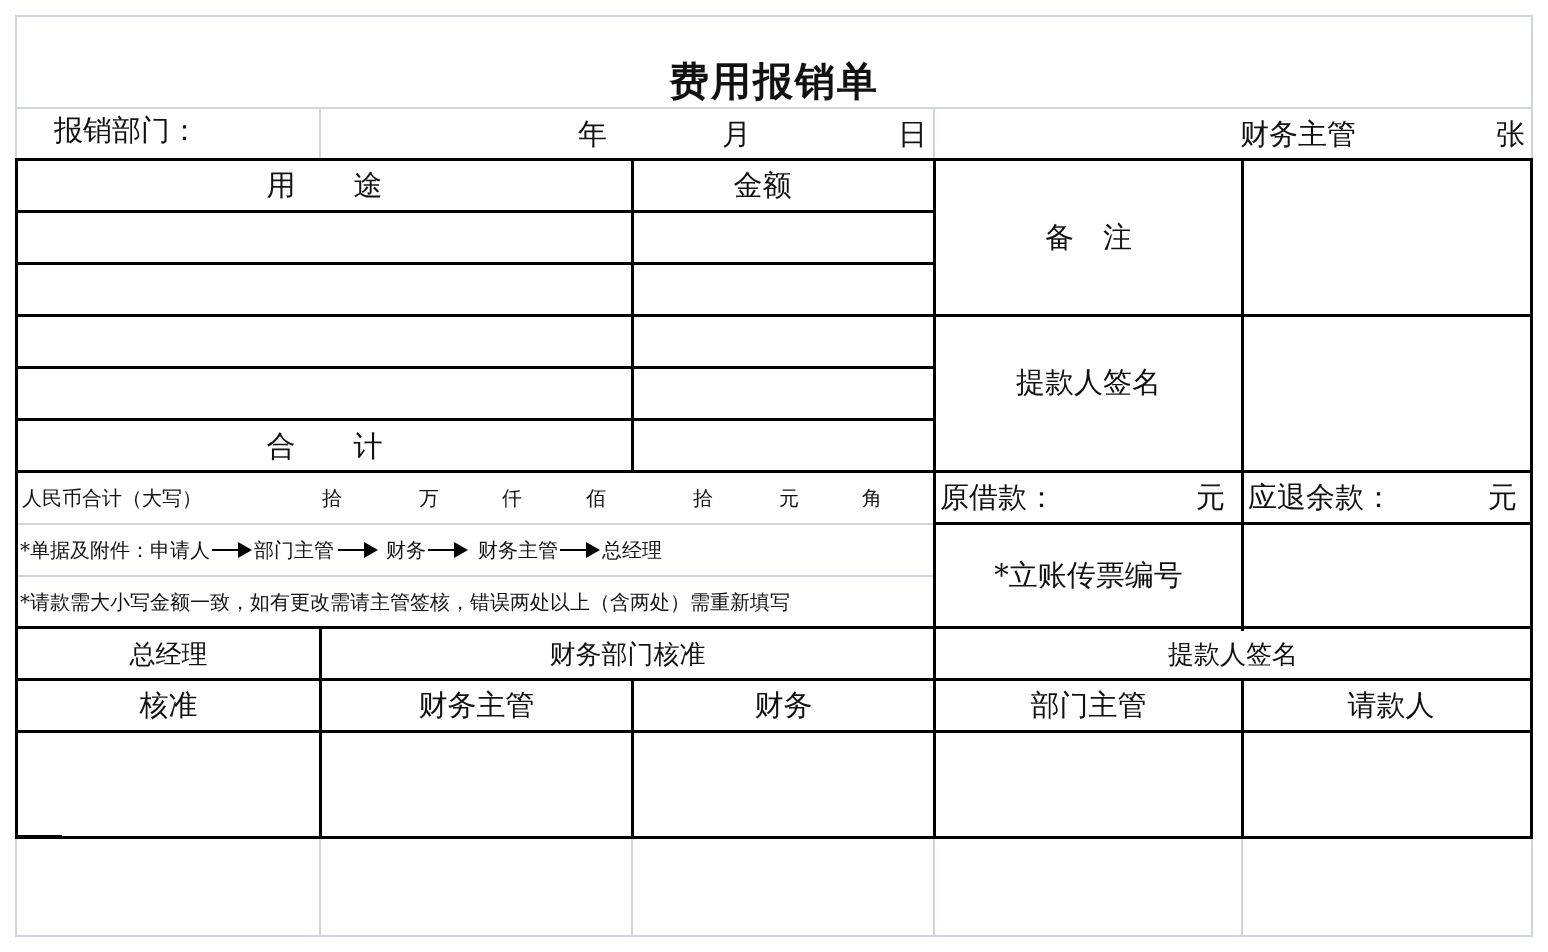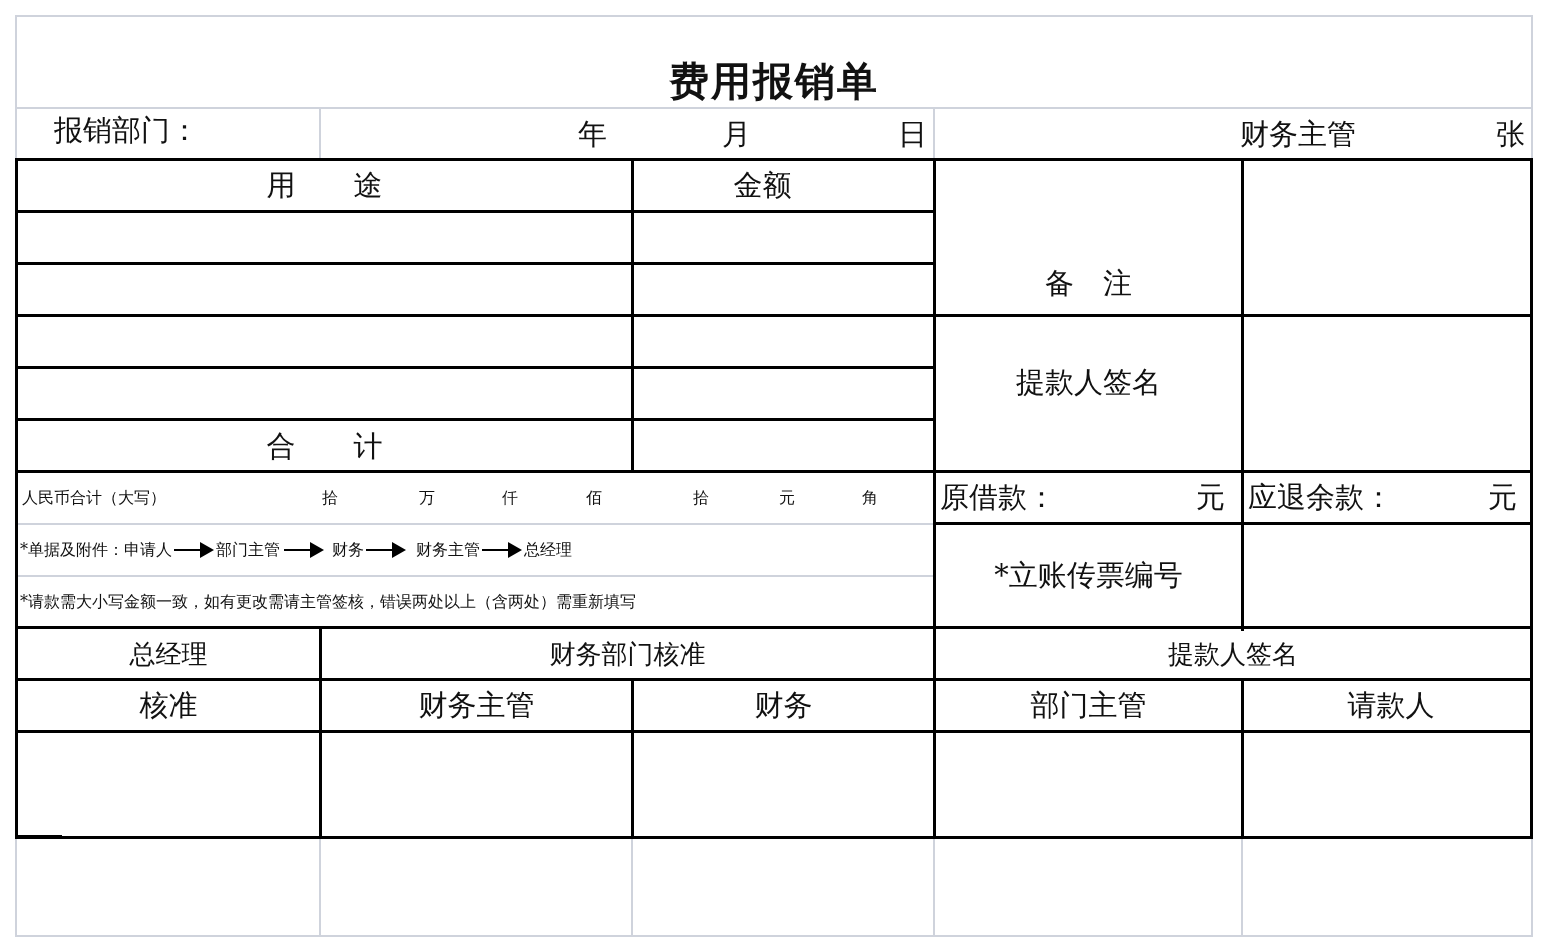--- a/index.html
+++ b/index.html
@@ -7,21 +7,21 @@
          font-family: "DejaVu Serif", "Liberation Serif", serif; color: #111; }
   .abs { position: absolute; box-sizing: border-box; }
   .gl-h { position: absolute; height: 2px; background: #cfd3dc; }
   .gl-v { position: absolute; width: 2px; background: #cfd3dc; }
   .bl-h { position: absolute; height: 3px; background: #000; }
   .bl-v { position: absolute; width: 3px; background: #000; }
   .cell { position: absolute; box-sizing: border-box; display: flex; align-items: center; white-space: nowrap; overflow: hidden; }
   .center { justify-content: center; }
   .t30 { font-size: 29px; }
   .t26 { font-size: 26px; }
-  .t20 { font-size: 16px; }
+  .t20 { font-size: 20px; }
   .title { font-size: 40px; font-weight: bold; letter-spacing: 2px; }
   .input-cell { cursor: text; }
   .arrow { display: inline-flex; align-items: center; margin: 0 2px; }
   .arrow .shaft { display: inline-block; width: 26px; height: 2px; background: #000; }
   .arrow .head { display: inline-block; width: 0; height: 0; border-top: 8px solid transparent; border-bottom: 8px solid transparent; border-left: 14px solid #000; }
 </style>
 </head>
 <body>
 
 <div>
@@ -85,21 +85,21 @@
 <div class="cell input-cell" style="left:18px; top:265px; width:613px; height:49px;"></div>
 <div class="cell input-cell" style="left:634px; top:265px; width:299px; height:49px;"></div>
 <div class="cell input-cell" style="left:18px; top:317px; width:613px; height:49px;"></div>
 <div class="cell input-cell" style="left:634px; top:317px; width:299px; height:49px;"></div>
 <div class="cell input-cell" style="left:18px; top:369px; width:613px; height:49px;"></div>
 <div class="cell input-cell" style="left:634px; top:369px; width:299px; height:49px;"></div>
 
 <div class="cell center t30" style="left:18px; top:421px; width:613px; height:52px;">合　　计</div>
 <div class="cell input-cell" style="left:634px; top:421px; width:299px; height:49px;"></div>
 
-<div class="cell center t30" style="left:936px; top:161px; width:305px; height:154px;margin-top:46px;">备　注</div>
+<div class="cell center t30" style="left:936px; top:161px; width:305px; height:154px;">备　注</div>
 <div class="cell input-cell" style="left:1244px; top:161px; width:286px; height:153px;"></div>
 <div class="cell center t30" style="left:936px; top:306px; width:305px; height:154px;">提款人签名</div>
 <div class="cell input-cell" style="left:1244px; top:317px; width:286px; height:153px;"></div>
 
 <div class="cell t30" style="left:940px; top:473px; height:50px;">原借款：</div>
 <div class="cell input-cell" style="left:1060px; top:473px; width:130px; height:49px;"></div>
 <div class="cell t30" style="left:1196px; top:473px; height:50px;">元</div>
 <div class="cell t30" style="left:1248px; top:473px; height:50px;">应退余款：</div>
 <div class="cell input-cell" style="left:1396px; top:473px; width:88px; height:49px;"></div>
 <div class="cell t30" style="left:1488px; top:473px; height:50px;">元</div>

